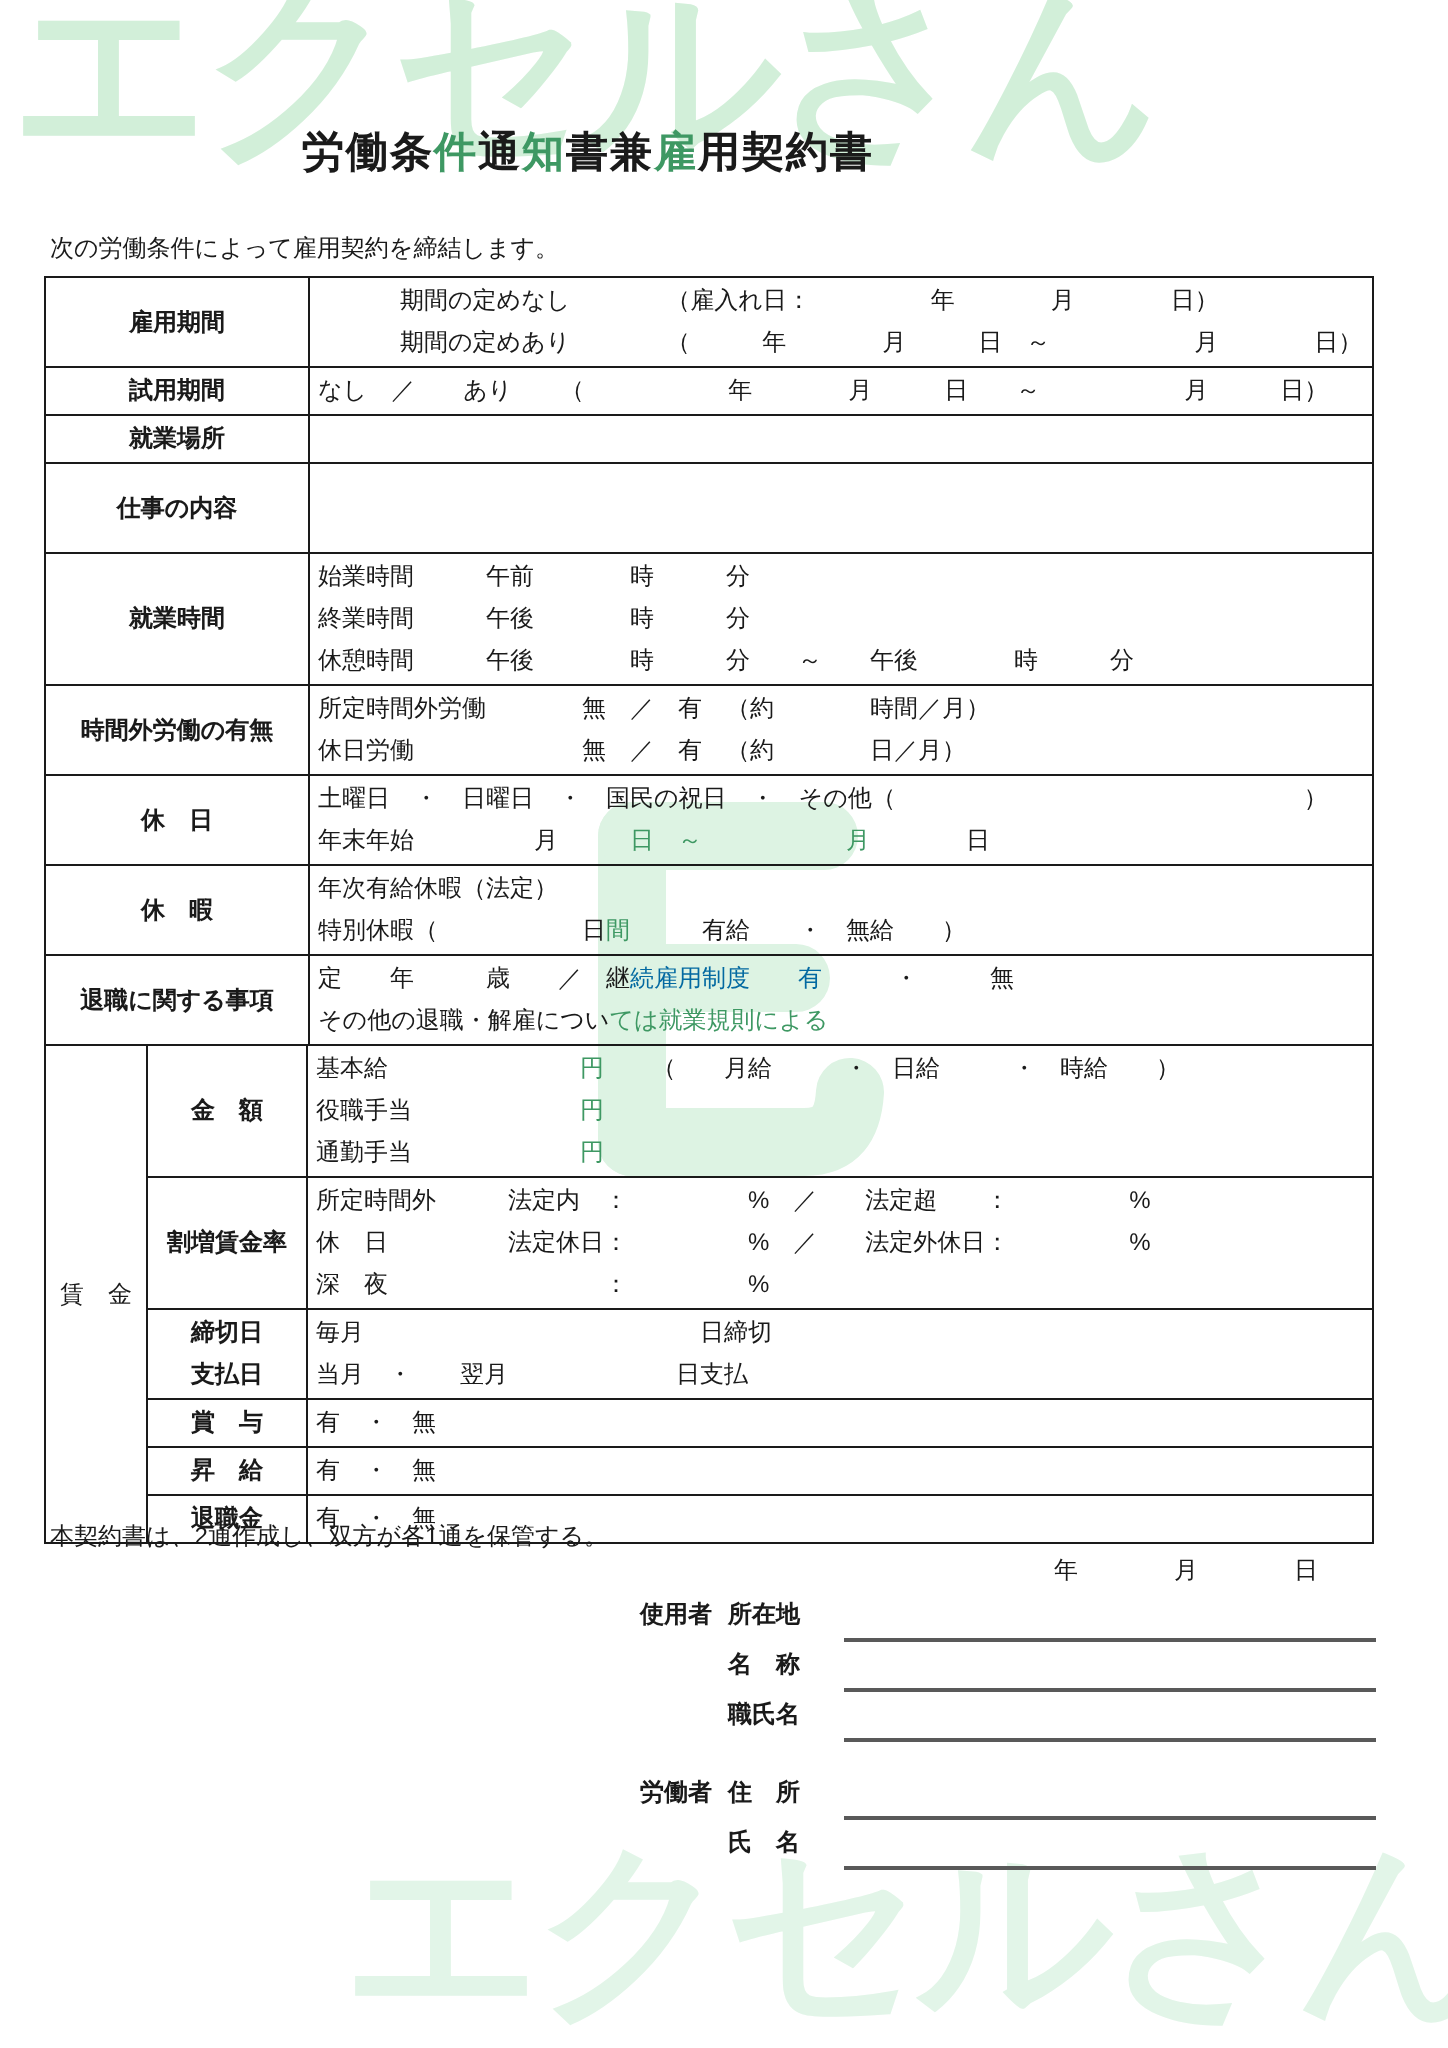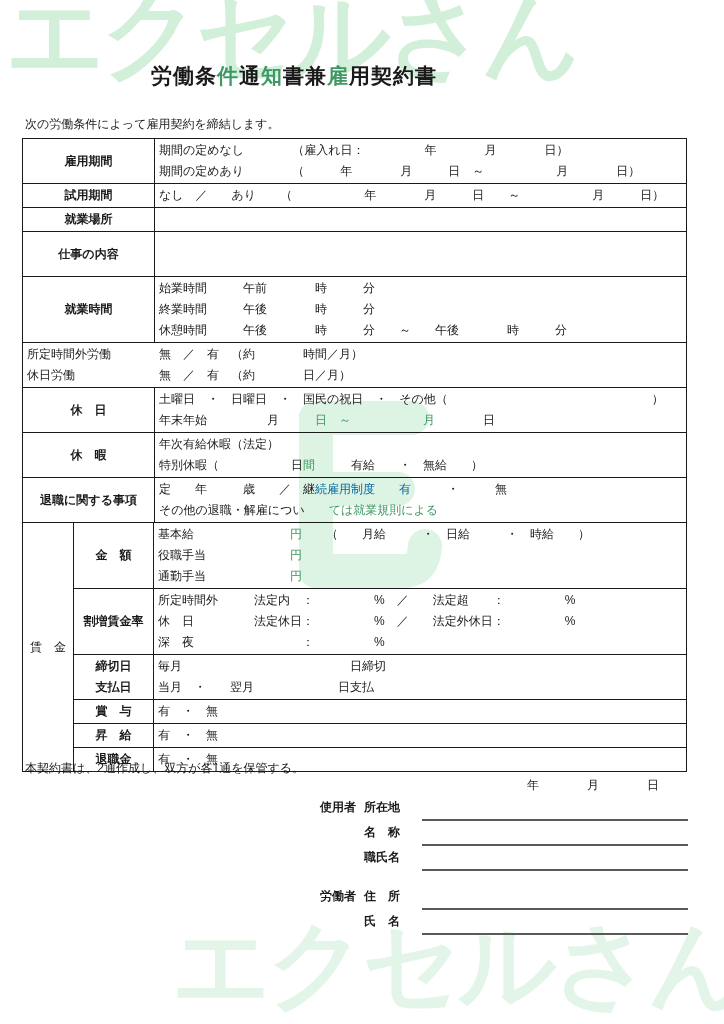--- a/index.html
+++ b/index.html
@@ -17,21 +17,21 @@
   
   #title{position:absolute;top:62px;left:0;width:588px;text-align:center;z-index:2;
          font-size:21px;font-weight:bold;letter-spacing:1px;}
 
   #intro{position:absolute;left:25px;top:116px;font-size:12px;z-index:2;}
 
   
   #doc-table{position:absolute;left:22px;top:138px;width:665px;z-index:1;
              border:1.5px solid #1a1a1a;box-sizing:border-box;font-size:12px;}
   .t-row{display:flex;border-top:1.5px solid #1a1a1a;align-items:stretch;}
-  .t-row:first-child{border-top:none;}
+  .t-row:first-child{border-top:none;gap:41px;}
   .cell-label{flex:0 0 132px;border-right:1.5px solid #1a1a1a;display:flex;align-items:center;
               justify-content:center;text-align:center;font-weight:bold;padding:1px 2px;
               box-sizing:border-box;white-space:pre-line;line-height:21px;}
   .cell-content{flex:1;padding:1px 0 1px 4px;overflow:hidden;}
   .line{line-height:21px;height:21px;white-space:pre;overflow:hidden;}
 
   .wage-row{display:flex;border-top:1.5px solid #1a1a1a;align-items:stretch;}
   .wage-left{flex:0 0 50px;border-right:1.5px solid #1a1a1a;display:flex;align-items:center;
              justify-content:center;font-weight:normal;white-space:pre;}
   .wage-right{flex:1;display:flex;flex-direction:column;}
@@ -103,20 +103,21 @@
         </div>
         <div class="t-row">
           <div class="cell-label">就業時間</div>
           <div class="cell-content">
             <div class="line"><span>始業時間　　　午前　　　　時　　　分</span></div>
             <div class="line"><span>終業時間　　　午後　　　　時　　　分</span></div>
             <div class="line"><span>休憩時間　　　午後　　　　時　　　分　　～　　午後　　　　時　　　分</span></div>
           </div>
         </div>
         <div class="t-row">
+          <div class="cell-label">時間外労働の有無</div>
           <div class="cell-content">
             <div class="line"><span>所定時間外労働　　　　無　／　有　（約　　　　時間／月）</span></div>
             <div class="line"><span>休日労働　　　　　　　無　／　有　（約　　　　日／月）</span></div>
           </div>
         </div>
         <div class="t-row">
           <div class="cell-label">休　日</div>
           <div class="cell-content">
             <div class="line"><span>土曜日　・　日曜日　・　国民の祝日　・　その他（　　　　　　　　　　　　　　　　　）</span></div>
             <div class="line"><span>年末年始　　　　　月　　　</span><span style="color: rgb(62, 152, 99);">日　～　　　　　　月</span><span>　　　　日</span></div>
@@ -126,21 +127,21 @@
           <div class="cell-label">休　暇</div>
           <div class="cell-content">
             <div class="line"><span>年次有給休暇（法定）</span></div>
             <div class="line"><span>特別休暇（　　　　　　日</span><span style="color: rgb(62, 152, 99);">間</span><span>　　　有給　　・　無給　　）</span></div>
           </div>
         </div>
         <div class="t-row">
           <div class="cell-label">退職に関する事項</div>
           <div class="cell-content">
             <div class="line"><span>定　　年　　　歳　　／　継</span><span style="color: #0369a1;">続雇用制度　　有</span><span>　　　・　　　無</span></div>
-            <div class="line"><span>その他の退職・解雇につい</span><span style="color: rgb(62, 152, 99); margin-left: 24px;">ては就業規則による</span></div>
+            <div class="line"><span>その他の退職・解雇につい</span><span style="color: rgb(62, 152, 99);">ては就業規則による</span></div>
           </div>
         </div>
       </div>
     <div id="wage-row" class="wage-row">
       <div class="wage-left">賃　金</div>
       <div class="wage-right" id="wage-rows">
           <div class="wage-subrow">
             <div class="wage-sublabel">金　額</div>
             <div class="cell-content">
               <div class="line"><span>基本給　　　　　　　　</span><span style="color: rgb(62, 152, 99);">円</span><span>　　（　　月給　　　・　日給　　　・　時給　　）</span></div>

